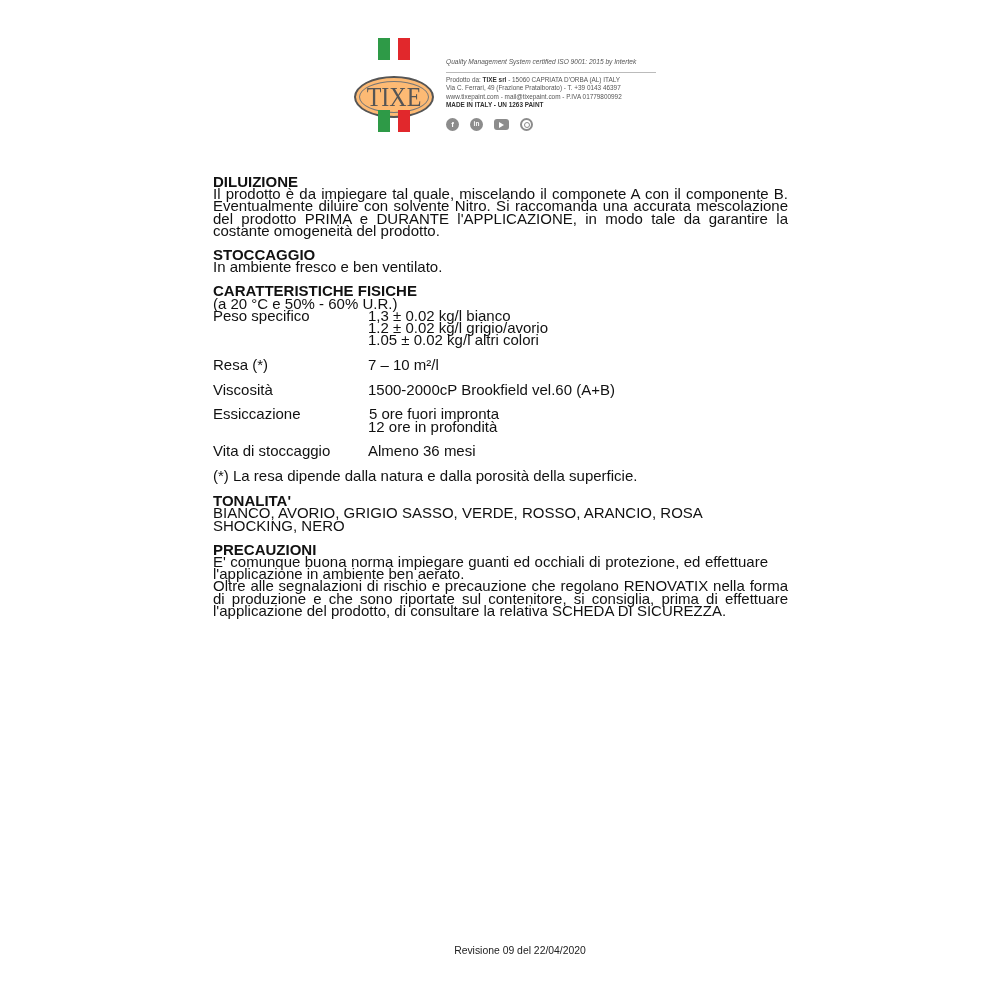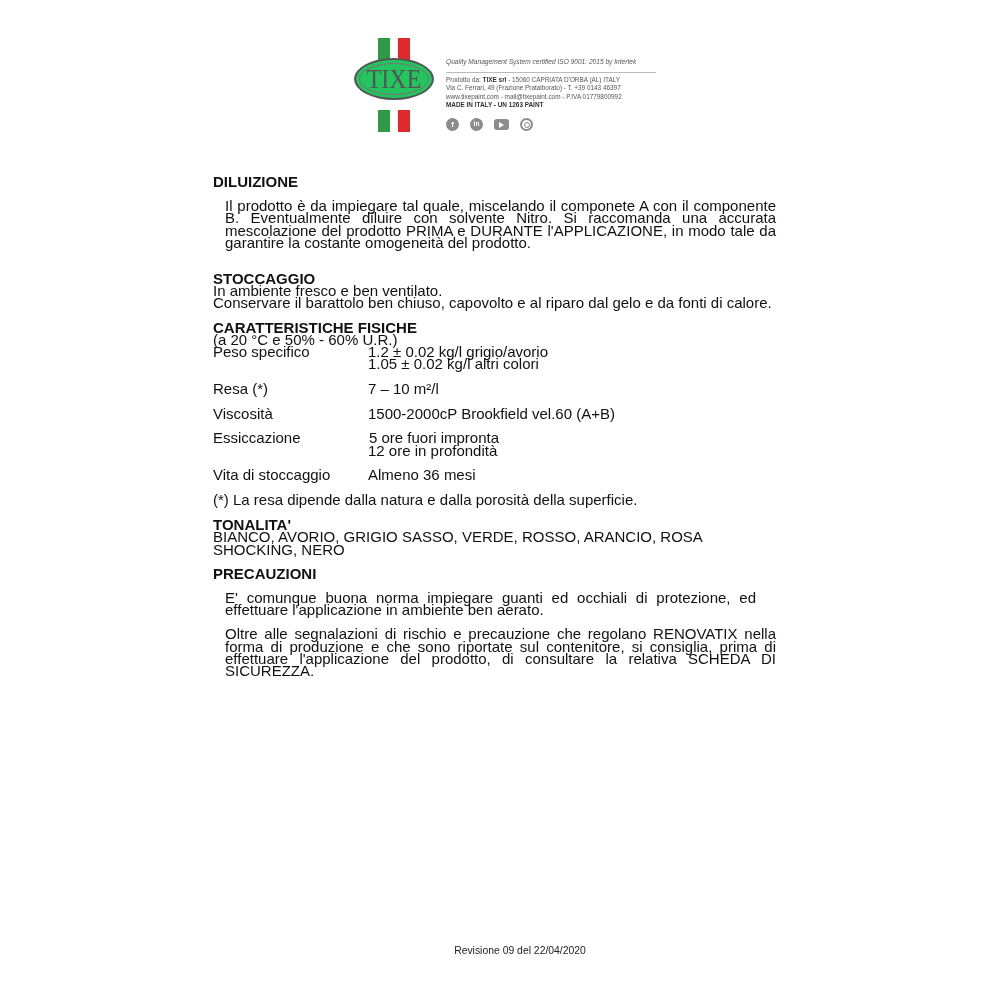--- a/index.html
+++ b/index.html
@@ -36,27 +36,27 @@
     }
     .flag-green { background: #2e9a47; }
     .flag-red { background: #e1282c; }
     .flag-top-g { left: 26px; top: 0; height: 22px; }
     .flag-top-r { left: 46px; top: 0; height: 22px; }
     .flag-bot-g { left: 26px; top: 72px; height: 22px; }
     .flag-bot-r { left: 46px; top: 72px; height: 22px; }
     .logo-oval {
       position: absolute;
       left: 2px;
-      top: 20px;
+      top: 38px;
       width: 80px;
       height: 42px;
       border: 2px solid #555;
       border-radius: 50%;
       box-sizing: border-box;
-      background: #22c55e;
+      background: #fdba74;
       display: flex;
       align-items: center;
       justify-content: center;
     }
     .logo-oval::before {
       content: "";
       position: absolute;
       left: 3px; top: 3px; right: 3px; bottom: 3px;
       border: 1px solid #777;
       border-radius: 50%;
@@ -144,21 +144,21 @@
       top: 176px;
       width: 575px;
       font-size: 15px;
       line-height: 12.2px;
     }
     .section-title {
       font-weight: bold;
       margin: 0;
     }
     .para {
-      margin: 12px;
+      margin: 0;
       text-align: justify;
     }
     .para.last-left { text-align-last: left; }
     .gap { height: 12px; }
     .gap-lg { height: 13px; }
     .prop-row {
       display: flex;
     }
     .prop-label {
       width: 155px;
@@ -213,30 +213,30 @@
 
 <div class="content">
 
   <div class="section-title">DILUIZIONE</div>
   <p class="para last-left">Il prodotto è da impiegare tal quale, miscelando il componete A con il componente B. Eventualmente diluire con solvente Nitro. Si raccomanda una accurata mescolazione del prodotto PRIMA e DURANTE l'APPLICAZIONE, in modo tale da garantire la costante omogeneità del prodotto.</p>
 
   <div class="gap"></div>
 
   <div class="section-title">STOCCAGGIO</div>
   <div>In ambiente fresco e ben ventilato.</div>
-  <div>Conservare il barattolo ben chiuso, capovolto e al riparo dal gelo e da fonti di calore.</div>
 
   <div class="gap"></div>
 
   <div class="section-title">CARATTERISTICHE FISICHE</div>
   <div>(a 20 °C e 50% - 60% U.R.)</div>
 
   <div class="prop-row">
     <div class="prop-label">Peso specifico</div>
     <div class="prop-values">
+      <div>1,3 ± 0.02 kg/l bianco</div>
       <div>1.2 ± 0.02 kg/l grigio/avorio</div>
       <div>1.05 ± 0.02 kg/l altri colori</div>
     </div>
   </div>
   <div class="prop-gap"></div>
 
   <div class="prop-row">
     <div class="prop-label">Resa (*)</div>
     <div class="prop-values">
       <div>7 – 10 m²/l</div>

